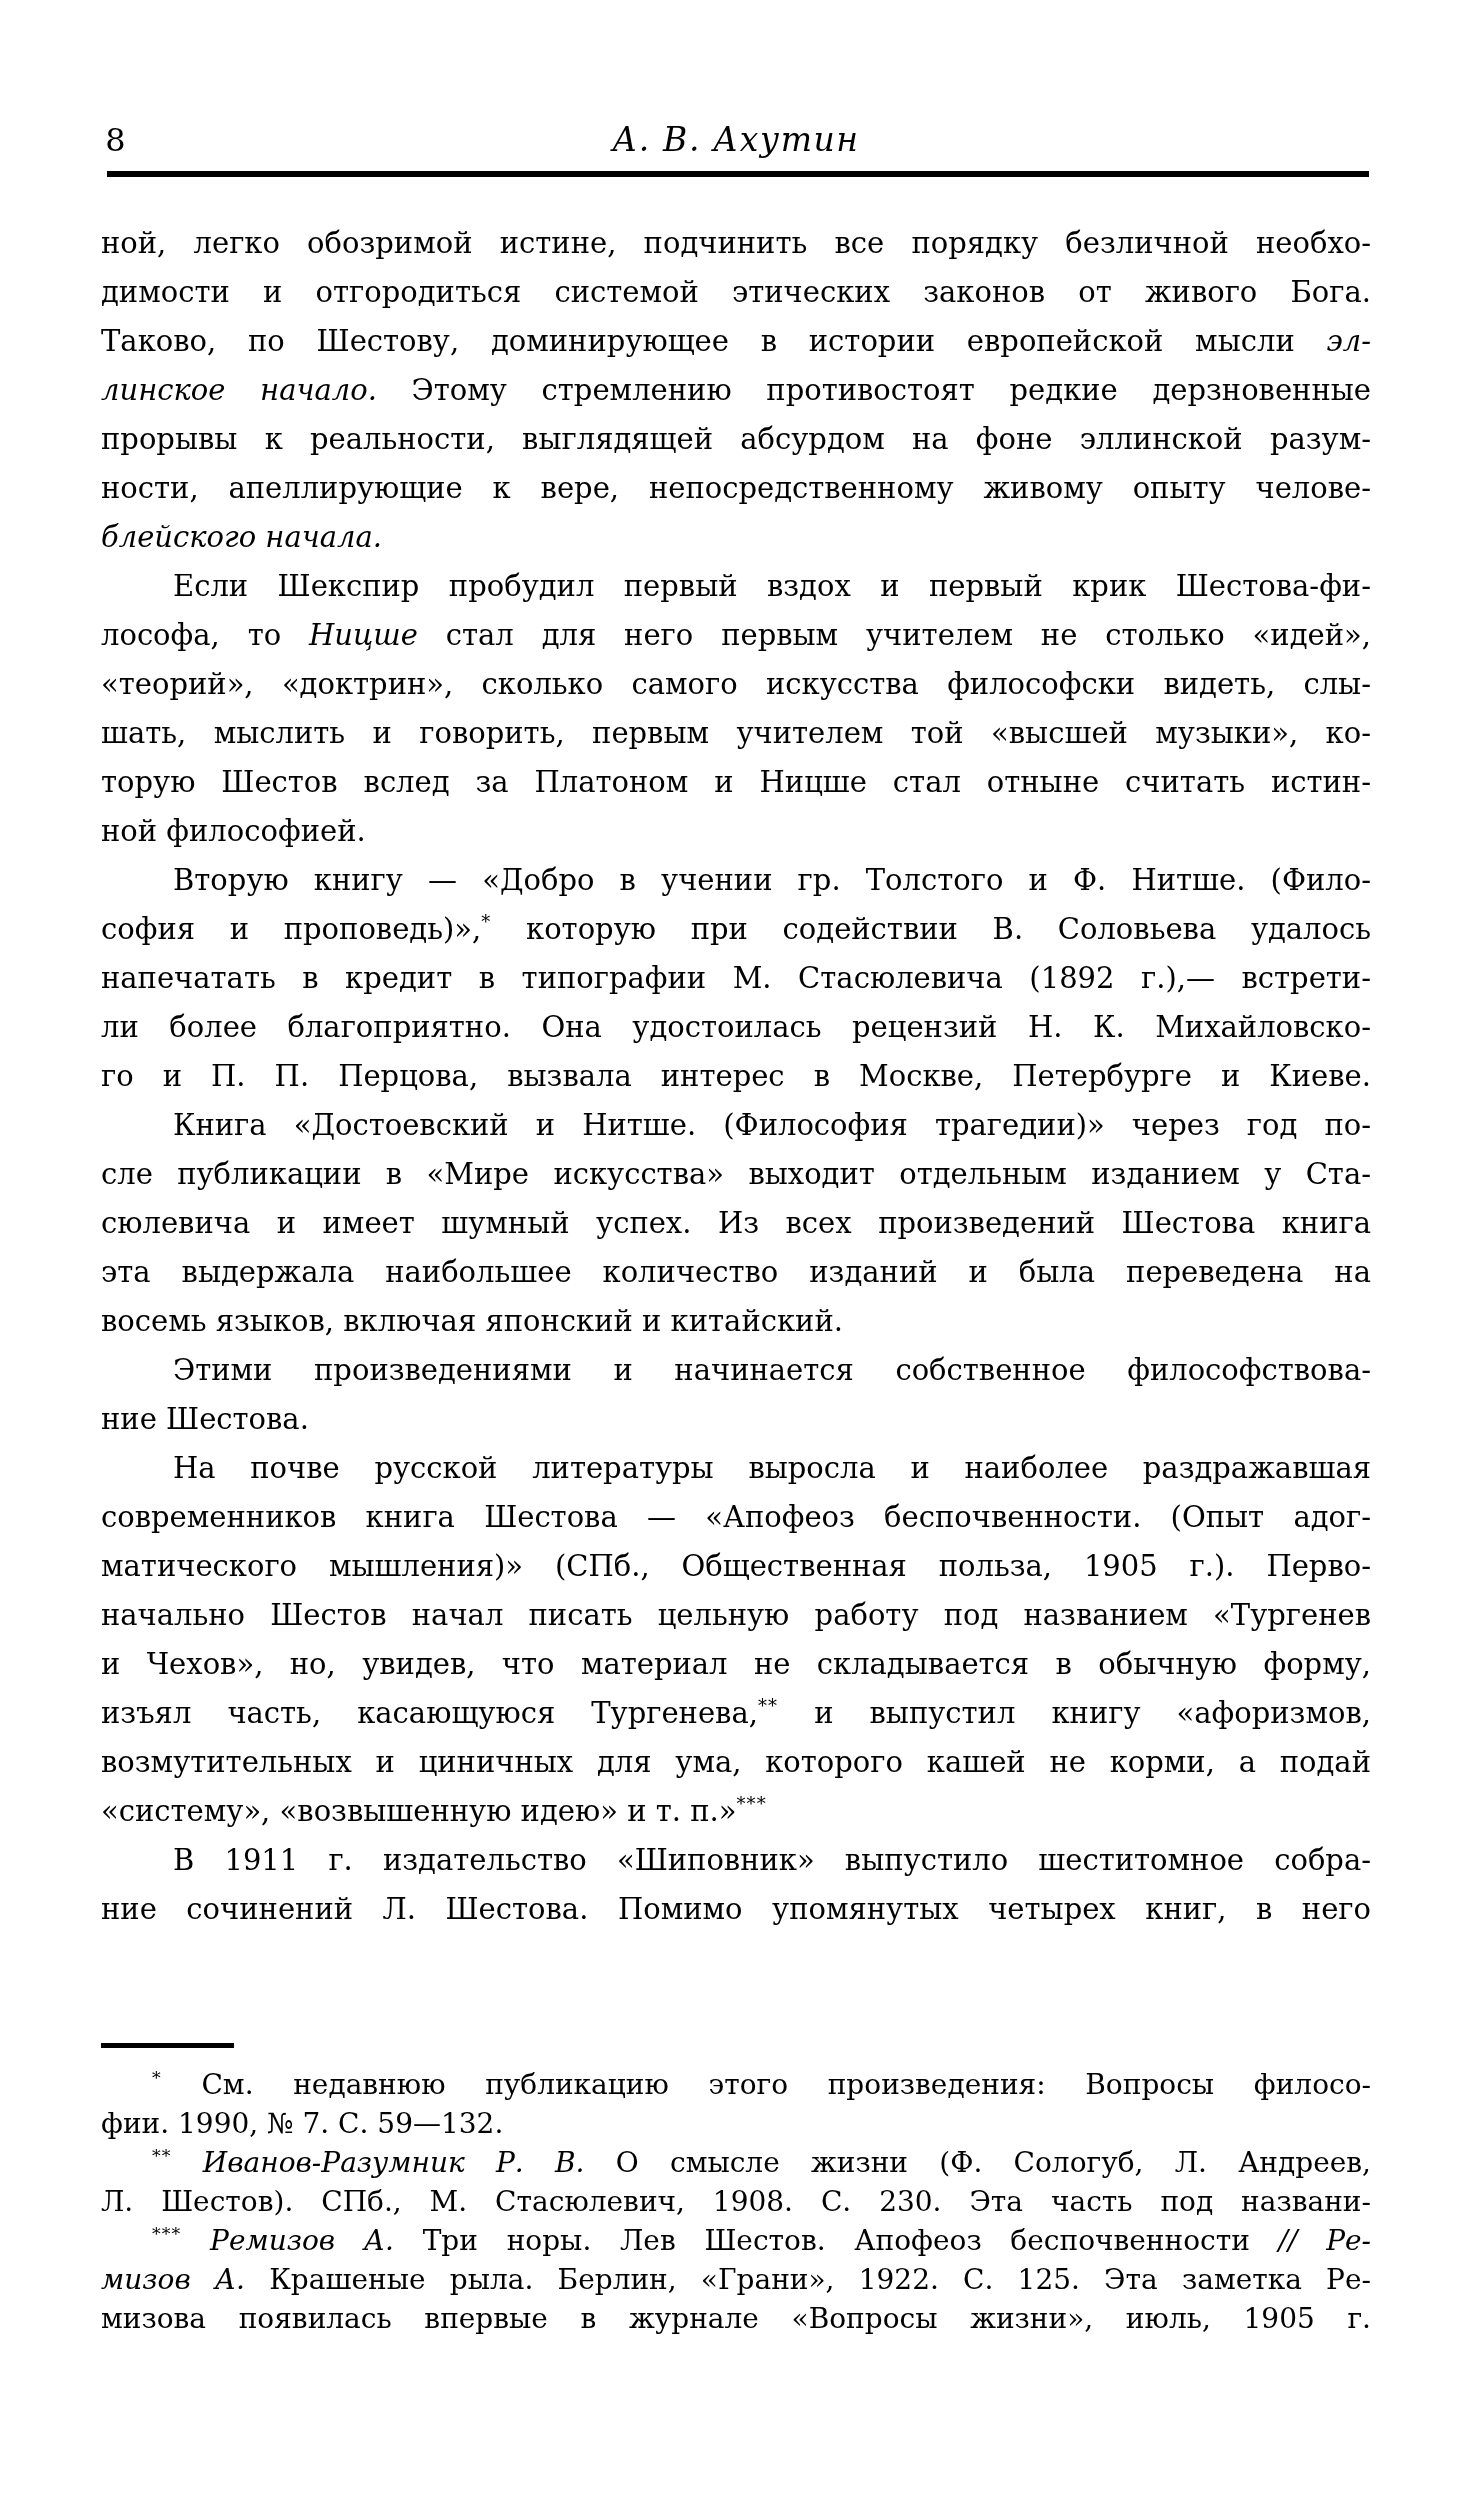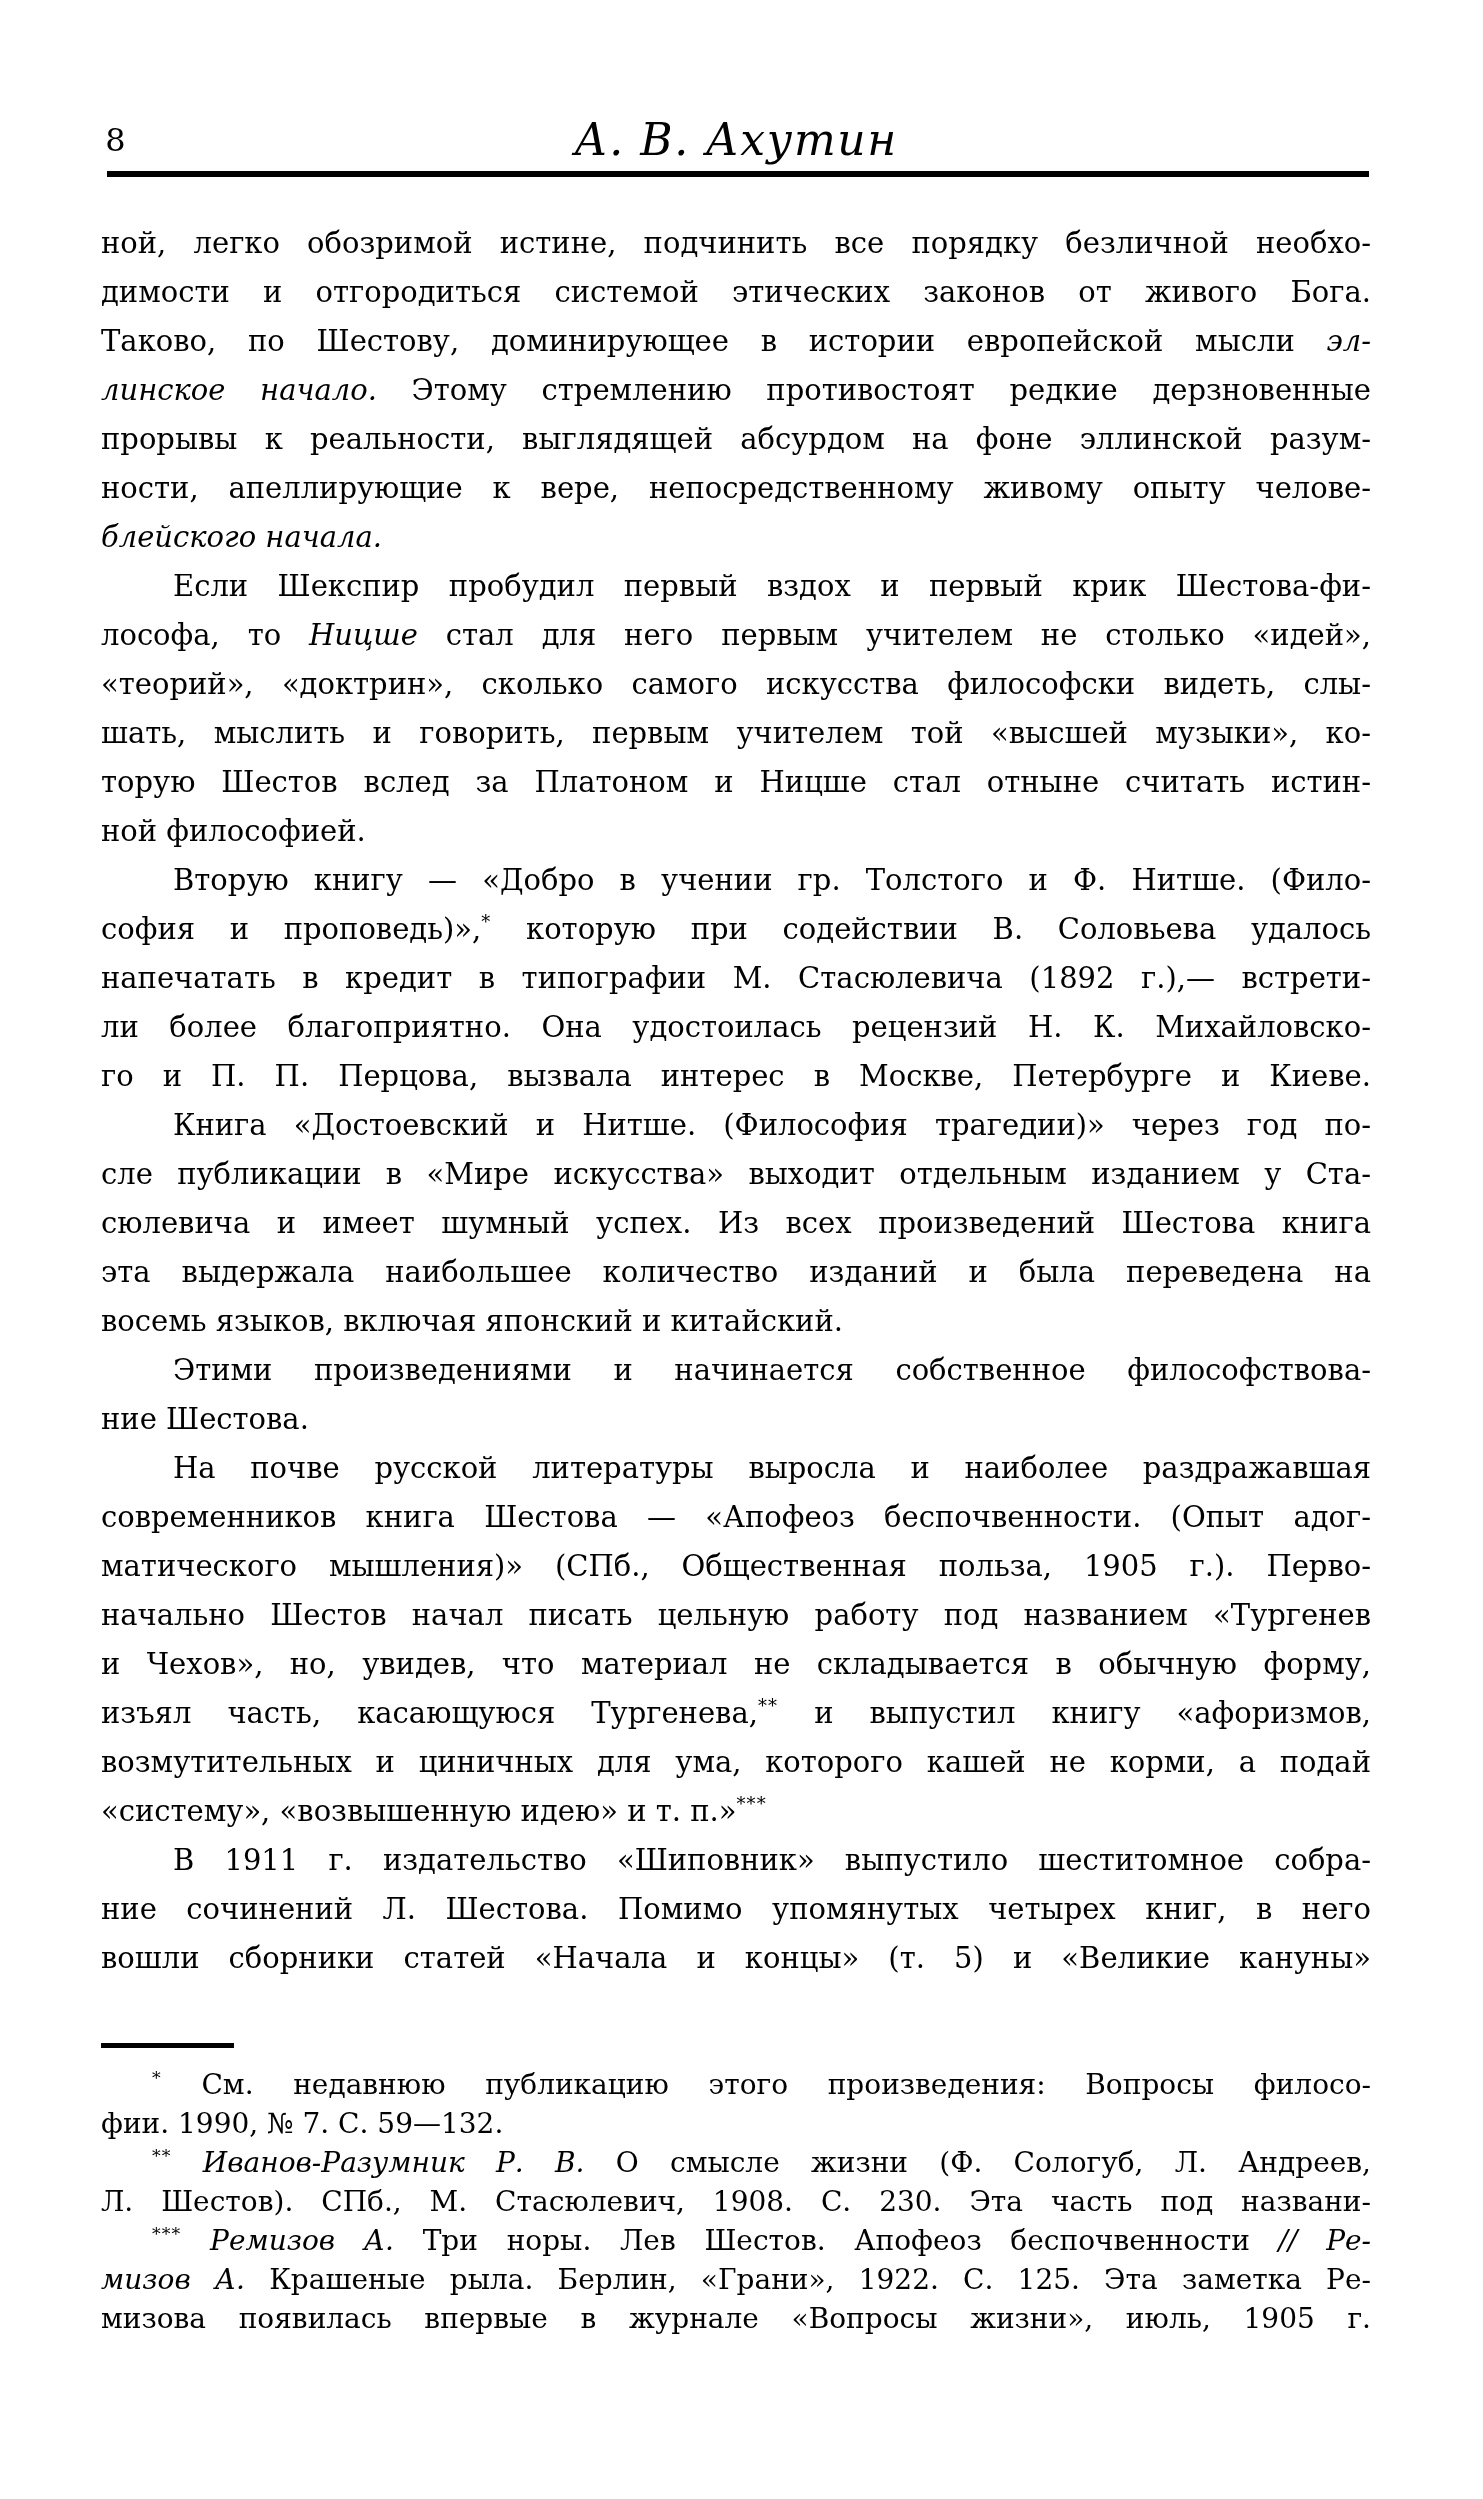--- a/index.html
+++ b/index.html
@@ -26,21 +26,21 @@
     font-size: 32px;
     line-height: 38px;
   }
   .running-title {
     position: absolute;
     left: 0;
     right: 0;
     top: 0;
     text-align: center;
     font-style: italic;
-    font-size: 44px;
+    font-size: 33px;
     line-height: 38px;
     letter-spacing: 1.6px;
   }
   .header-rule {
     position: absolute;
     left: 107px;
     top: 171px;
     width: 1262px;
     height: 5.9px;
     background: #000;
@@ -126,21 +126,20 @@
       <div class="line indent"><span>На почве русской литературы выросла и наиболее раздражавшая</span></div>
       <div class="line"><span>современников книга Шестова — «Апофеоз беспочвенности. (Опыт адог-</span></div>
       <div class="line"><span>матического мышления)» (СПб., Общественная польза, 1905 г.). Перво-</span></div>
       <div class="line"><span>начально Шестов начал писать цельную работу под названием «Тургенев</span></div>
       <div class="line"><span>и Чехов», но, увидев, что материал не складывается в обычную форму,</span></div>
       <div class="line"><span>изъял часть, касающуюся Тургенева,</span><span class="sup">**</span><span> и выпустил книгу «афоризмов,</span></div>
       <div class="line"><span>возмутительных и циничных для ума, которого кашей не корми, а подай</span></div>
       <div class="line last"><span>«систему», «возвышенную идею» и т. п.»</span><span class="sup">***</span></div>
       <div class="line indent"><span>В 1911 г. издательство «Шиповник» выпустило шеститомное собра-</span></div>
       <div class="line"><span>ние сочинений Л. Шестова. Помимо упомянутых четырех книг, в него</span></div>
-      <div class="line"><span>вошли сборники статей «Начала и концы» (т. 5) и «Великие кануны»</span></div>
     </main>
 
   <div class="footnote-rule"></div>
 
   <section class="footnotes">
       <div class="line indent"><span class="sup">*</span><span> См. недавнюю публикацию этого произведения: Вопросы филосо-</span></div>
       <div class="line last"><span>фии. 1990, № 7. С. 59—132.</span></div>
       <div class="line indent"><span class="sup">**</span><span> </span><span class="it">Иванов-Разумник Р. В.</span><span> О смысле жизни (Ф. Сологуб, Л. Андреев,</span></div>
       <div class="line"><span>Л. Шестов). СПб., М. Стасюлевич, 1908. С. 230. Эта часть под названи-</span></div>
       <div class="line indent"><span class="sup">***</span><span> </span><span class="it">Ремизов А.</span><span> Три норы. Лев Шестов. Апофеоз беспочвенности </span><span class="it">// Ре-</span></div>

